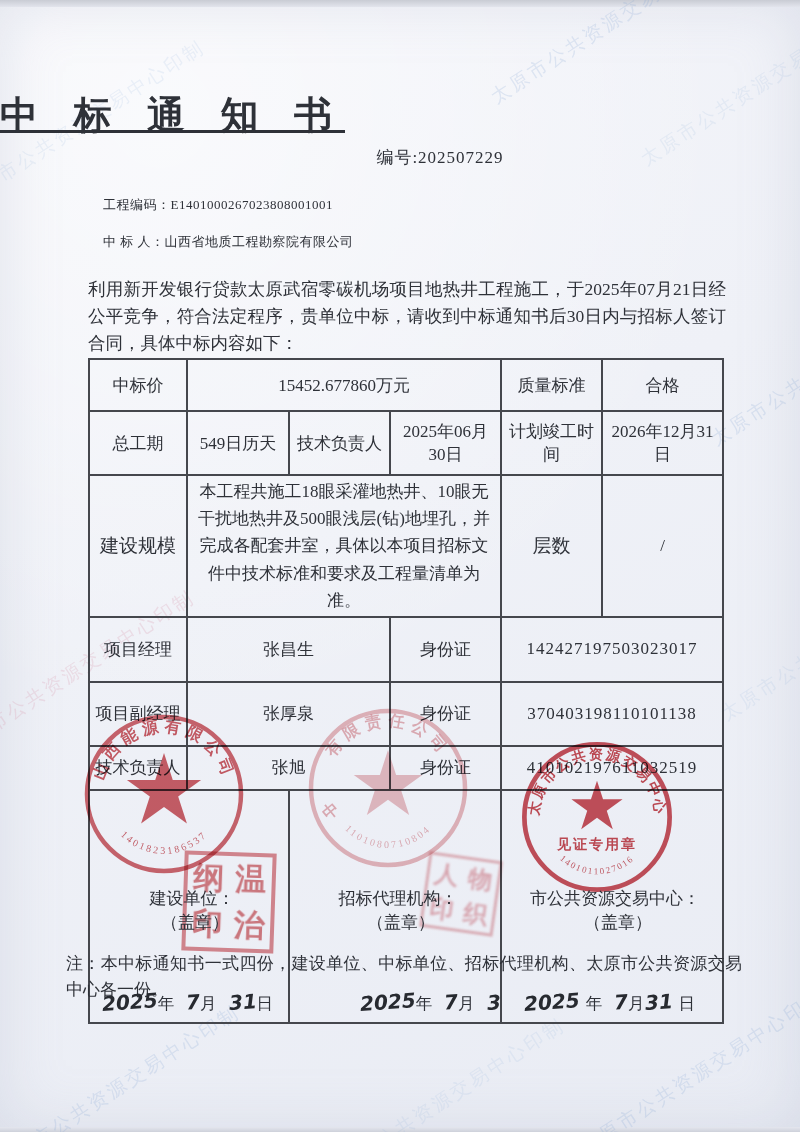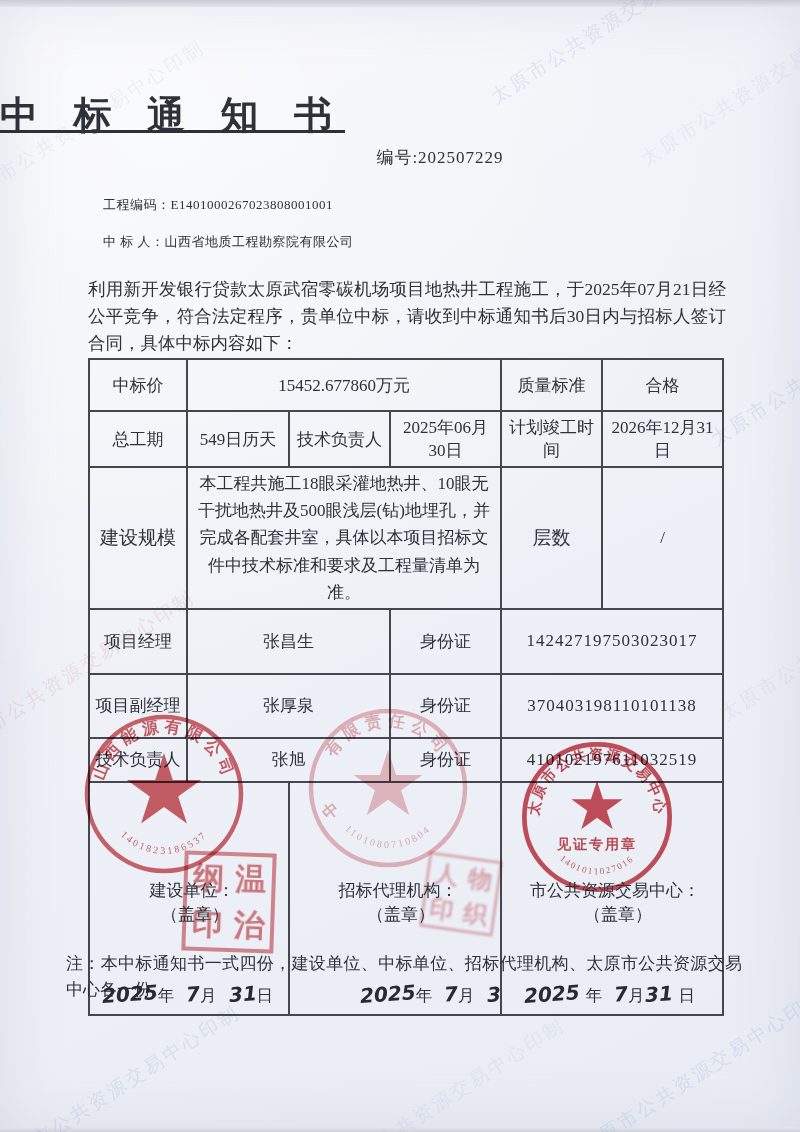--- a/index.html
+++ b/index.html
@@ -88,21 +88,21 @@
         <col style="width:101px">
         <col style="width:121px">
       </colgroup>
     <tbody>
         <tr style="height:52px">
       <td>中标价</td>
       <td colspan="3">15452.677860万元</td>
       <td>质量标准</td>
       <td>合格</td>
     </tr>
-    <tr style="height:56px">
+    <tr style="height:64px">
       <td>总工期</td>
       <td>549日历天</td>
       <td>技术负责人</td>
       <td>2025年06月30日</td>
       <td>计划竣工时间</td>
       <td>2026年12月31日</td>
     </tr>
     <tr style="height:63px">
       <td style="font-size:19px">建设规模</td>
       <td colspan="3" class="small">本工程共施工18眼采灌地热井、10眼无干扰地热井及500眼浅层(钻)地埋孔，并完成各配套井室，具体以本项目招标文件中技术标准和要求及工程量清单为准。</td>

